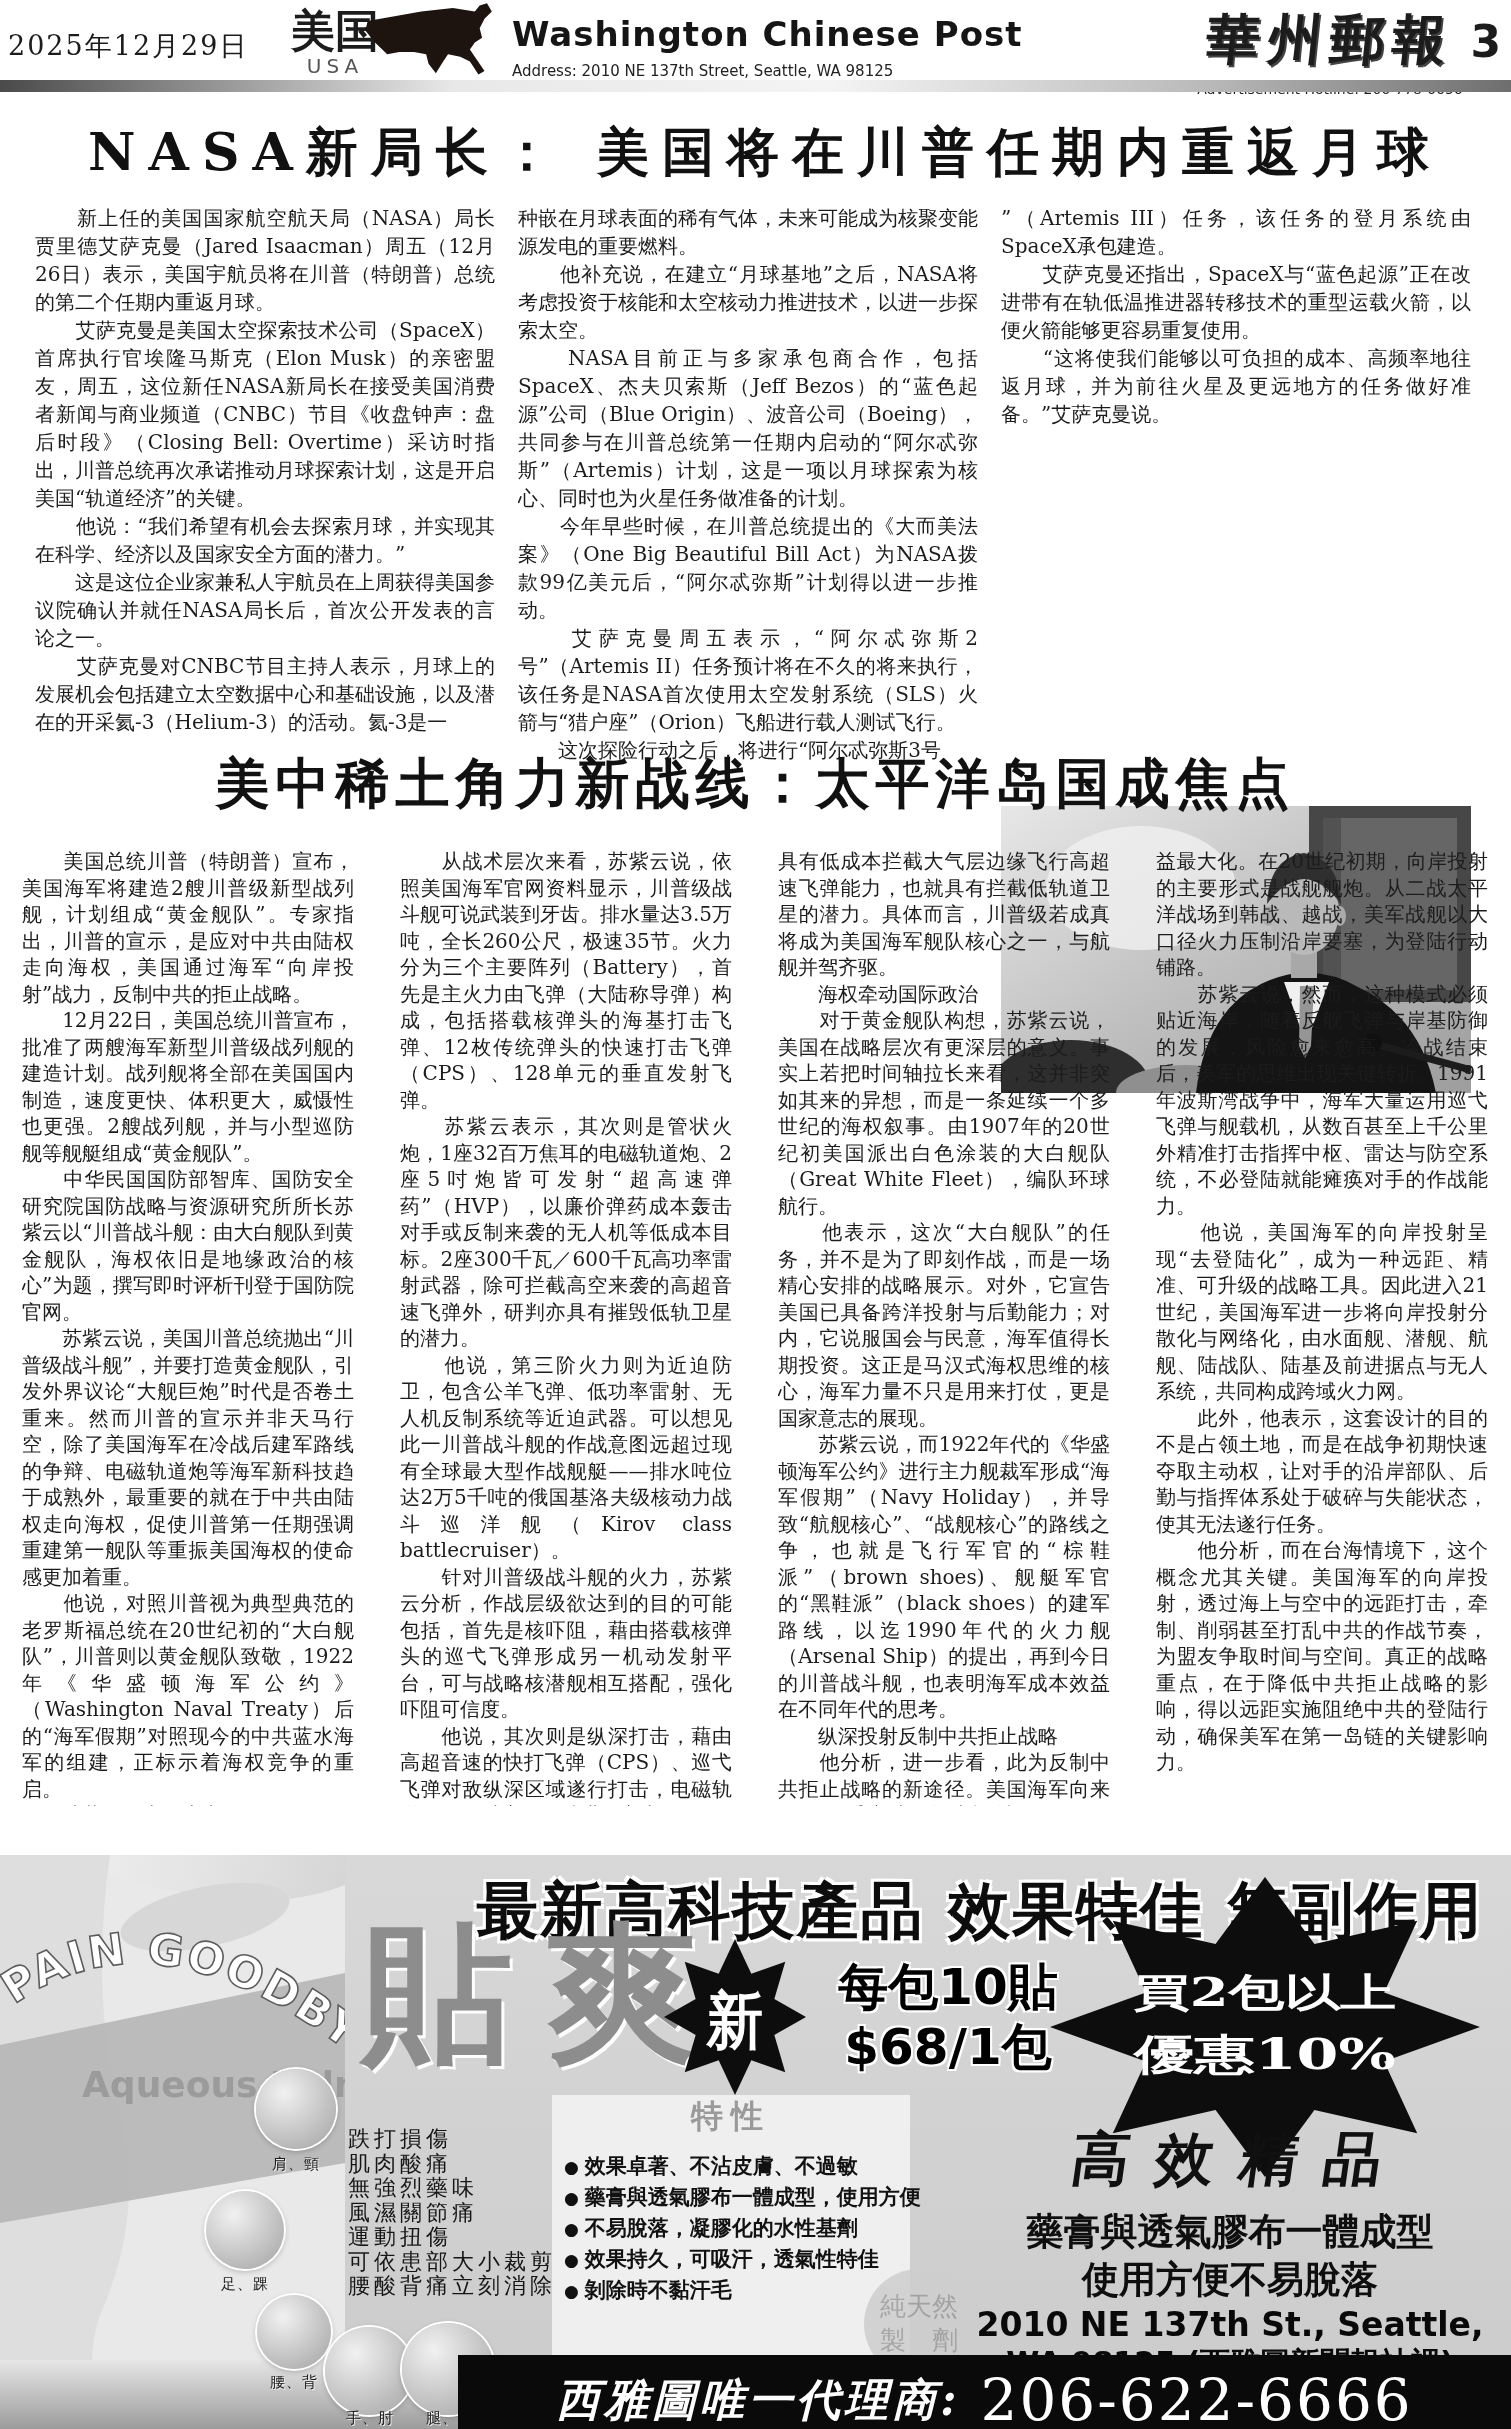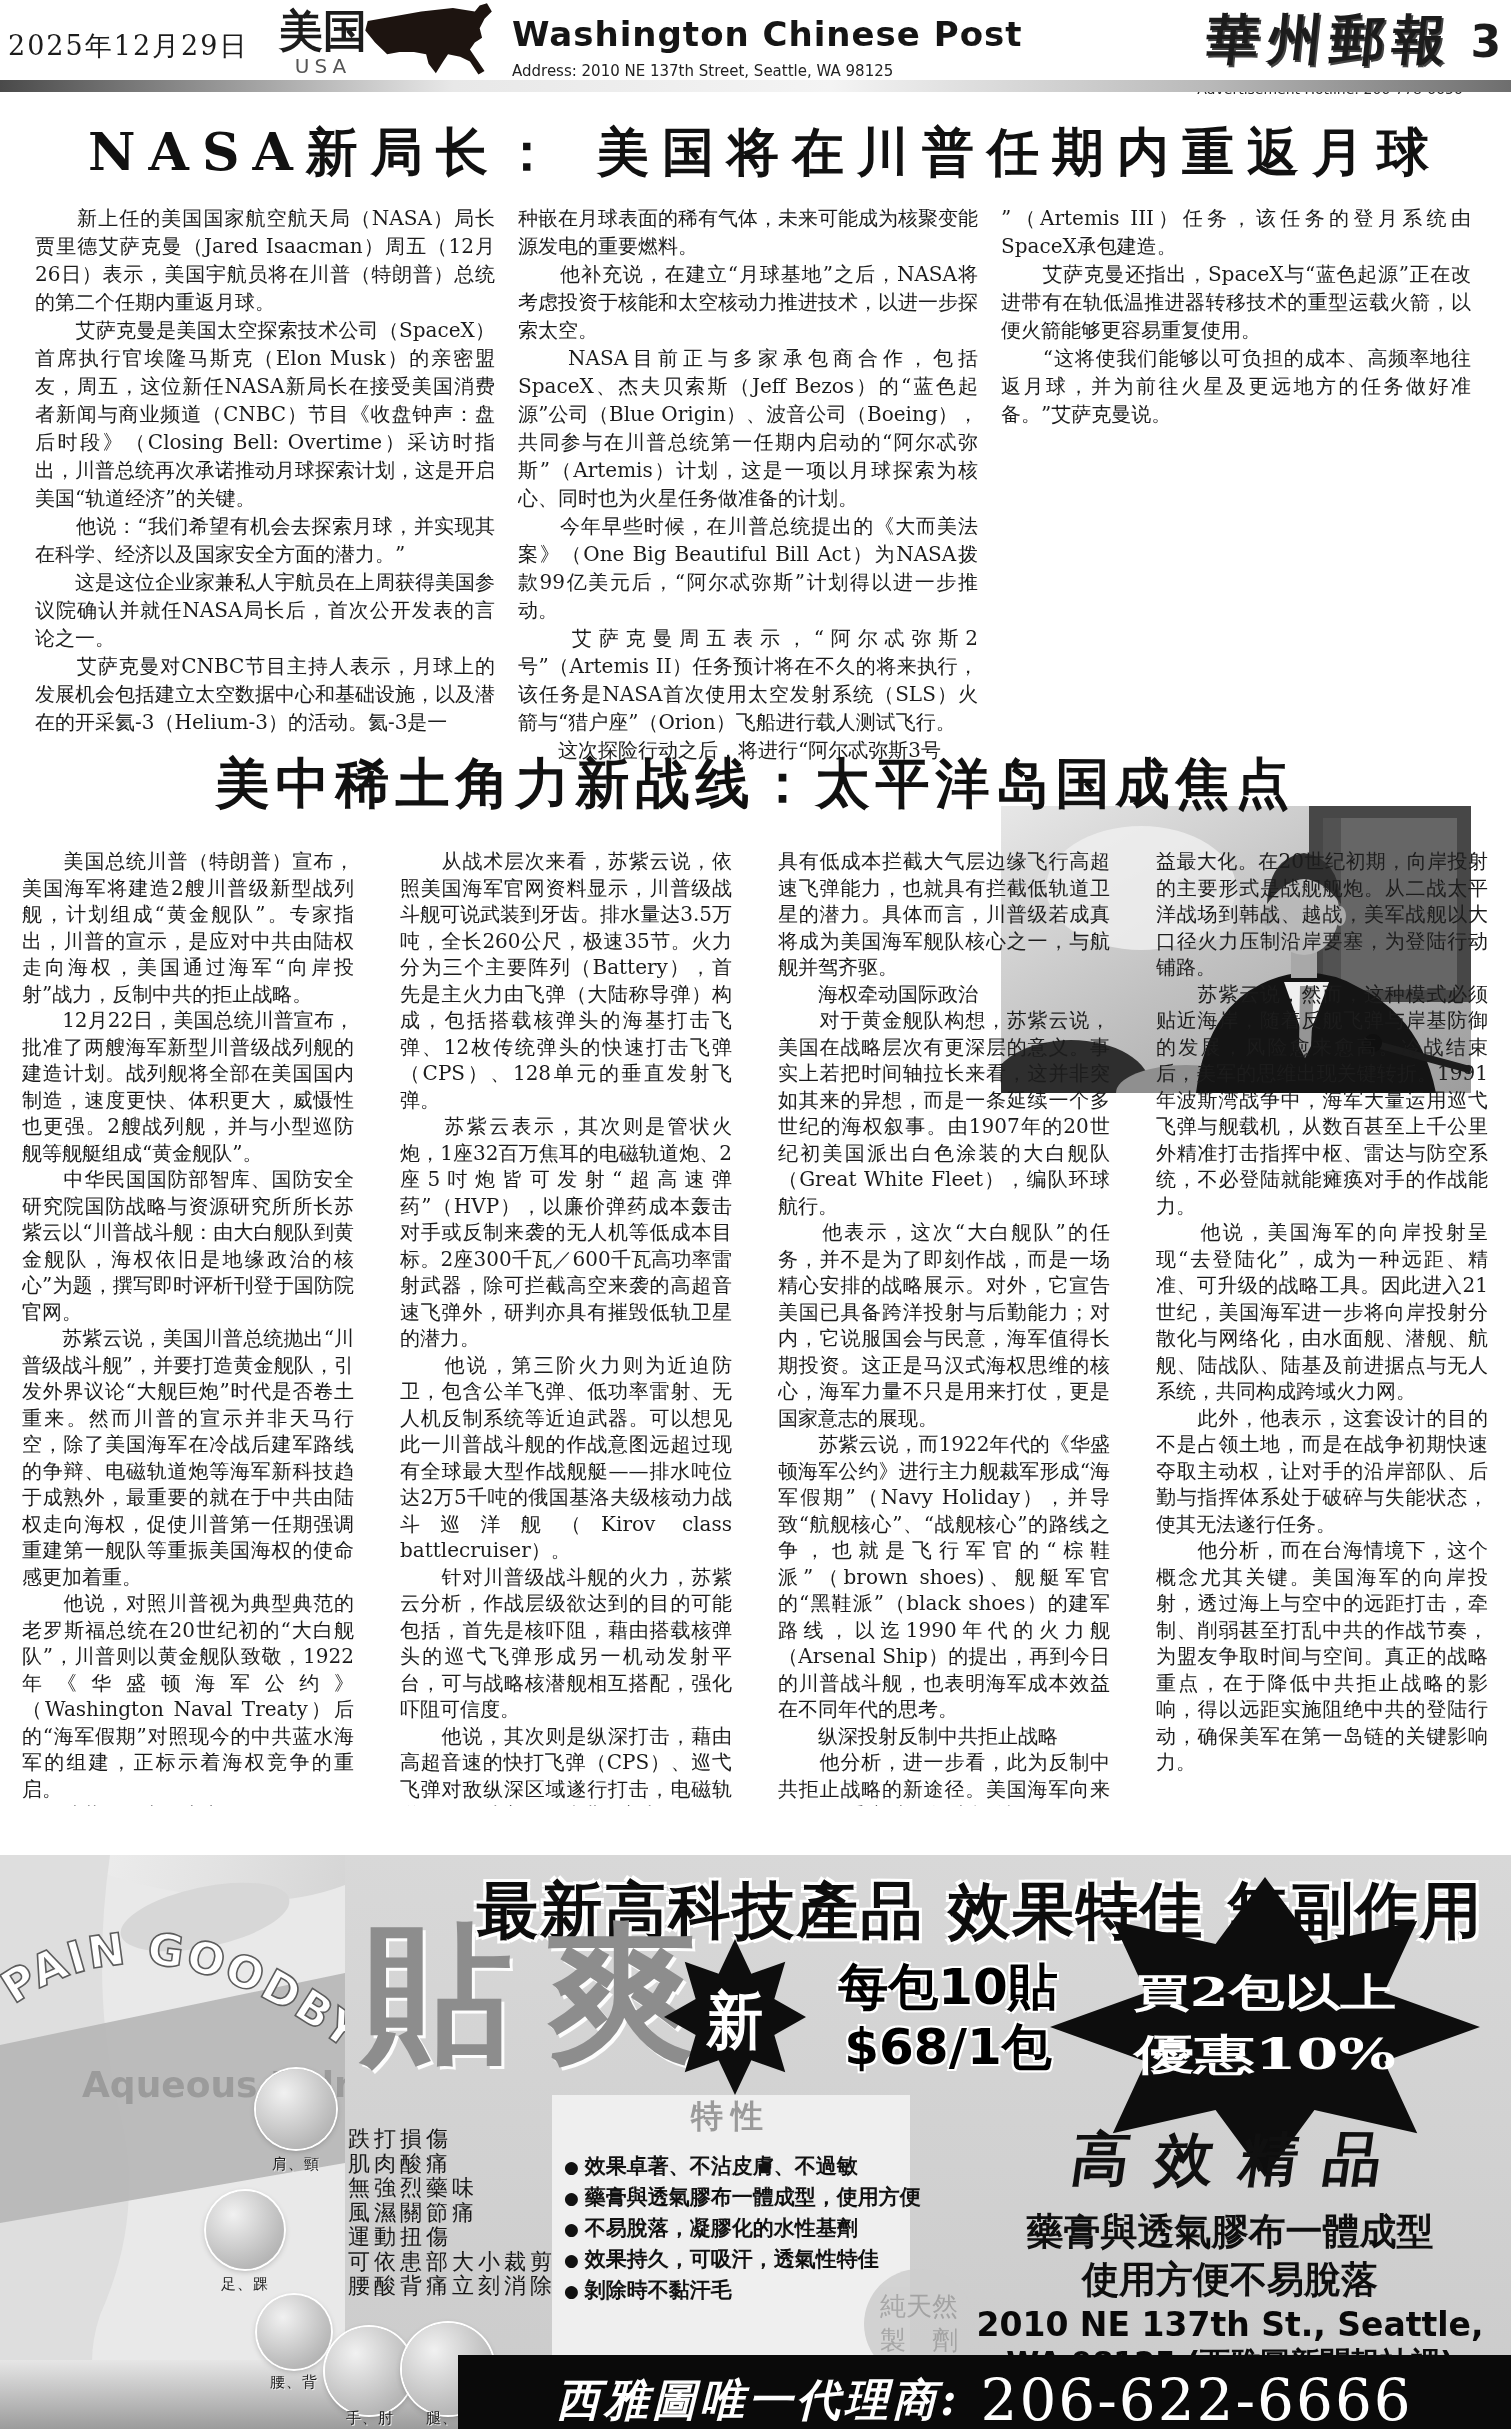--- a/index.html
+++ b/index.html
@@ -2,21 +2,21 @@
 <html><head>
 <meta charset="utf-8">
 <style>
   html,body{margin:0;padding:0;background:#f2f2f2;}
   .page{position:relative;width:1511px;height:2429px;background:#fff;margin:0 auto;
         font-family:"DejaVu Serif","Liberation Serif",serif;color:#1c1c1c;overflow:hidden;}
 
   
   .hdr{position:absolute;top:0;left:0;width:100%;height:84px;}
   .date{position:absolute;left:8px;top:28px;font-size:27px;letter-spacing:2px;}
-  .section{position:absolute;left:278px;top:8px;width:90px;text-align:center;}
+  .section{position:absolute;left:290px;top:8px;width:90px;text-align:center;}
   .section-cn{font-size:44px;font-weight:bold;line-height:1.05;}
   .section-en{font-size:20px;font-family:"DejaVu Sans",sans-serif;color:#555;letter-spacing:5px;}
   .usmap{position:absolute;left:358px;top:2px;width:146px;height:76px;}
   .paper-en{position:absolute;left:512px;top:14px;width:660px;font-family:"DejaVu Sans","Liberation Sans",sans-serif;}
   .paper-name{font-size:34px;font-weight:900;letter-spacing:1px;color:#151515;}
   .paper-addr{font-size:15px;margin-top:8px;color:#222;}
   .paper-cn{position:absolute;left:1180px;top:4px;width:300px;text-align:center;}
   .paper-name-cn{font-size:54px;font-weight:900;letter-spacing:8px;transform:skewX(-6deg);
                  text-shadow:2px 2px 0 #444;}
   .hotline{font-size:14px;font-family:"DejaVu Sans",sans-serif;margin-top:4px;color:#222;}

